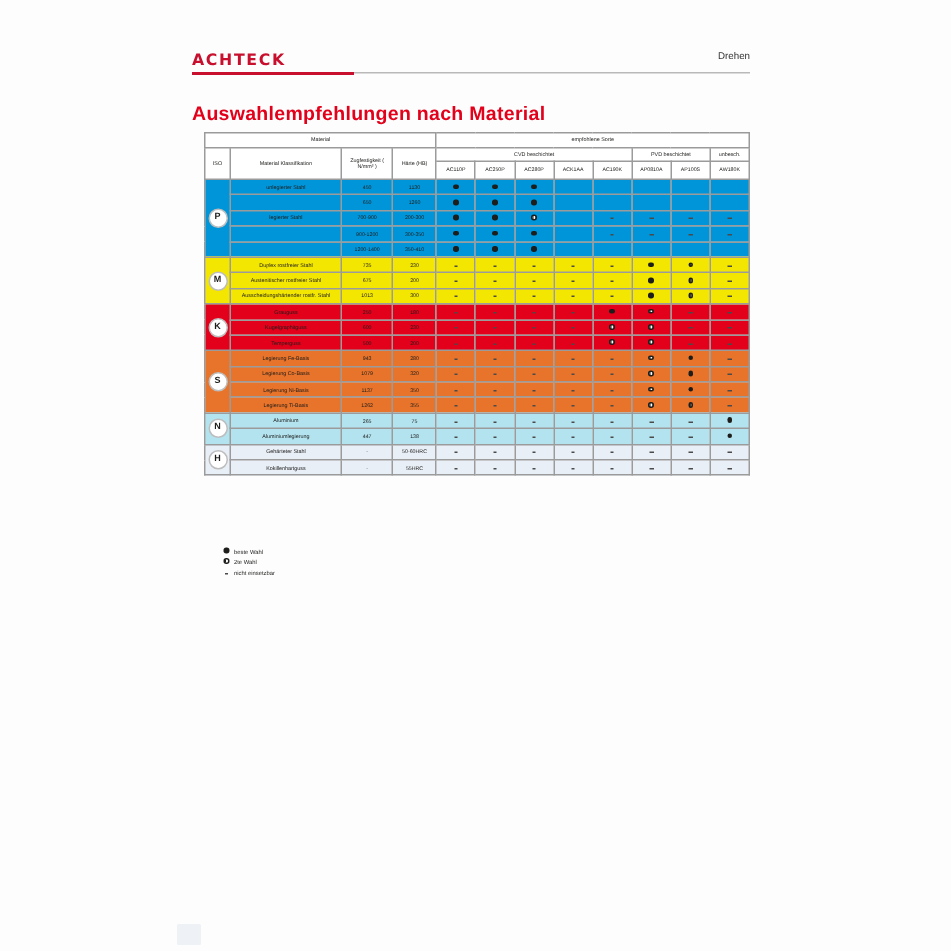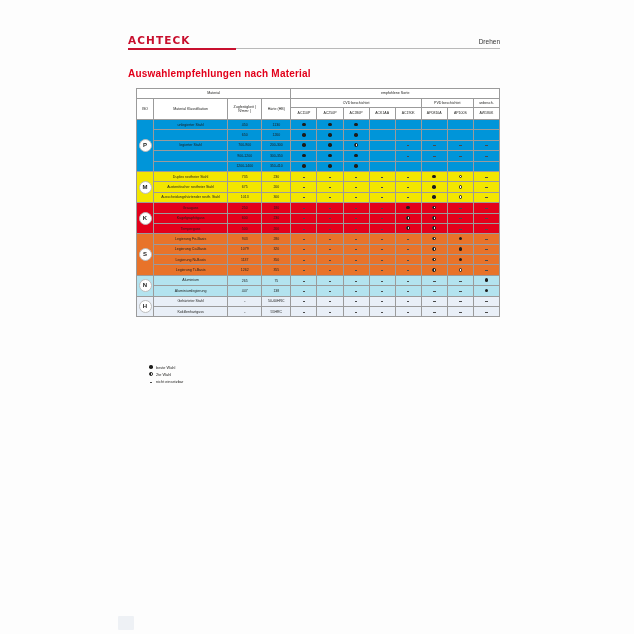--- a/index.html
+++ b/index.html
@@ -21,21 +21,21 @@
     background: #fdfdfd;
   }
   
   .header {
     position: absolute;
     left: 128px;
     top: 34px;
     width: 372px;
     display: flex;
     justify-content: space-between;
-    align-items: flex-end;
+    align-items: flex-start;
   }
   .brand {
     font-family: "DejaVu Sans", sans-serif;
     font-weight: bold;
     font-size: 10.5px;
     letter-spacing: 1.1px;
     color: #c8102e;
     line-height: 12px;
   }
   .brand-rule {
@@ -57,21 +57,21 @@
   .header-right {
     font-size: 6.5px;
     color: #333;
     padding-bottom: 1px;
   }
   
   .title {
     position: absolute;
     left: 128px;
     top: 68px;
-    font-size: 10px;
+    font-size: 13px;
     font-weight: bold;
     color: #e2001a;
     letter-spacing: 0.2px;
   }
   
   .tbl-wrap {
     position: absolute;
     left: 136px;
     top: 88px;
     width: 364px;

